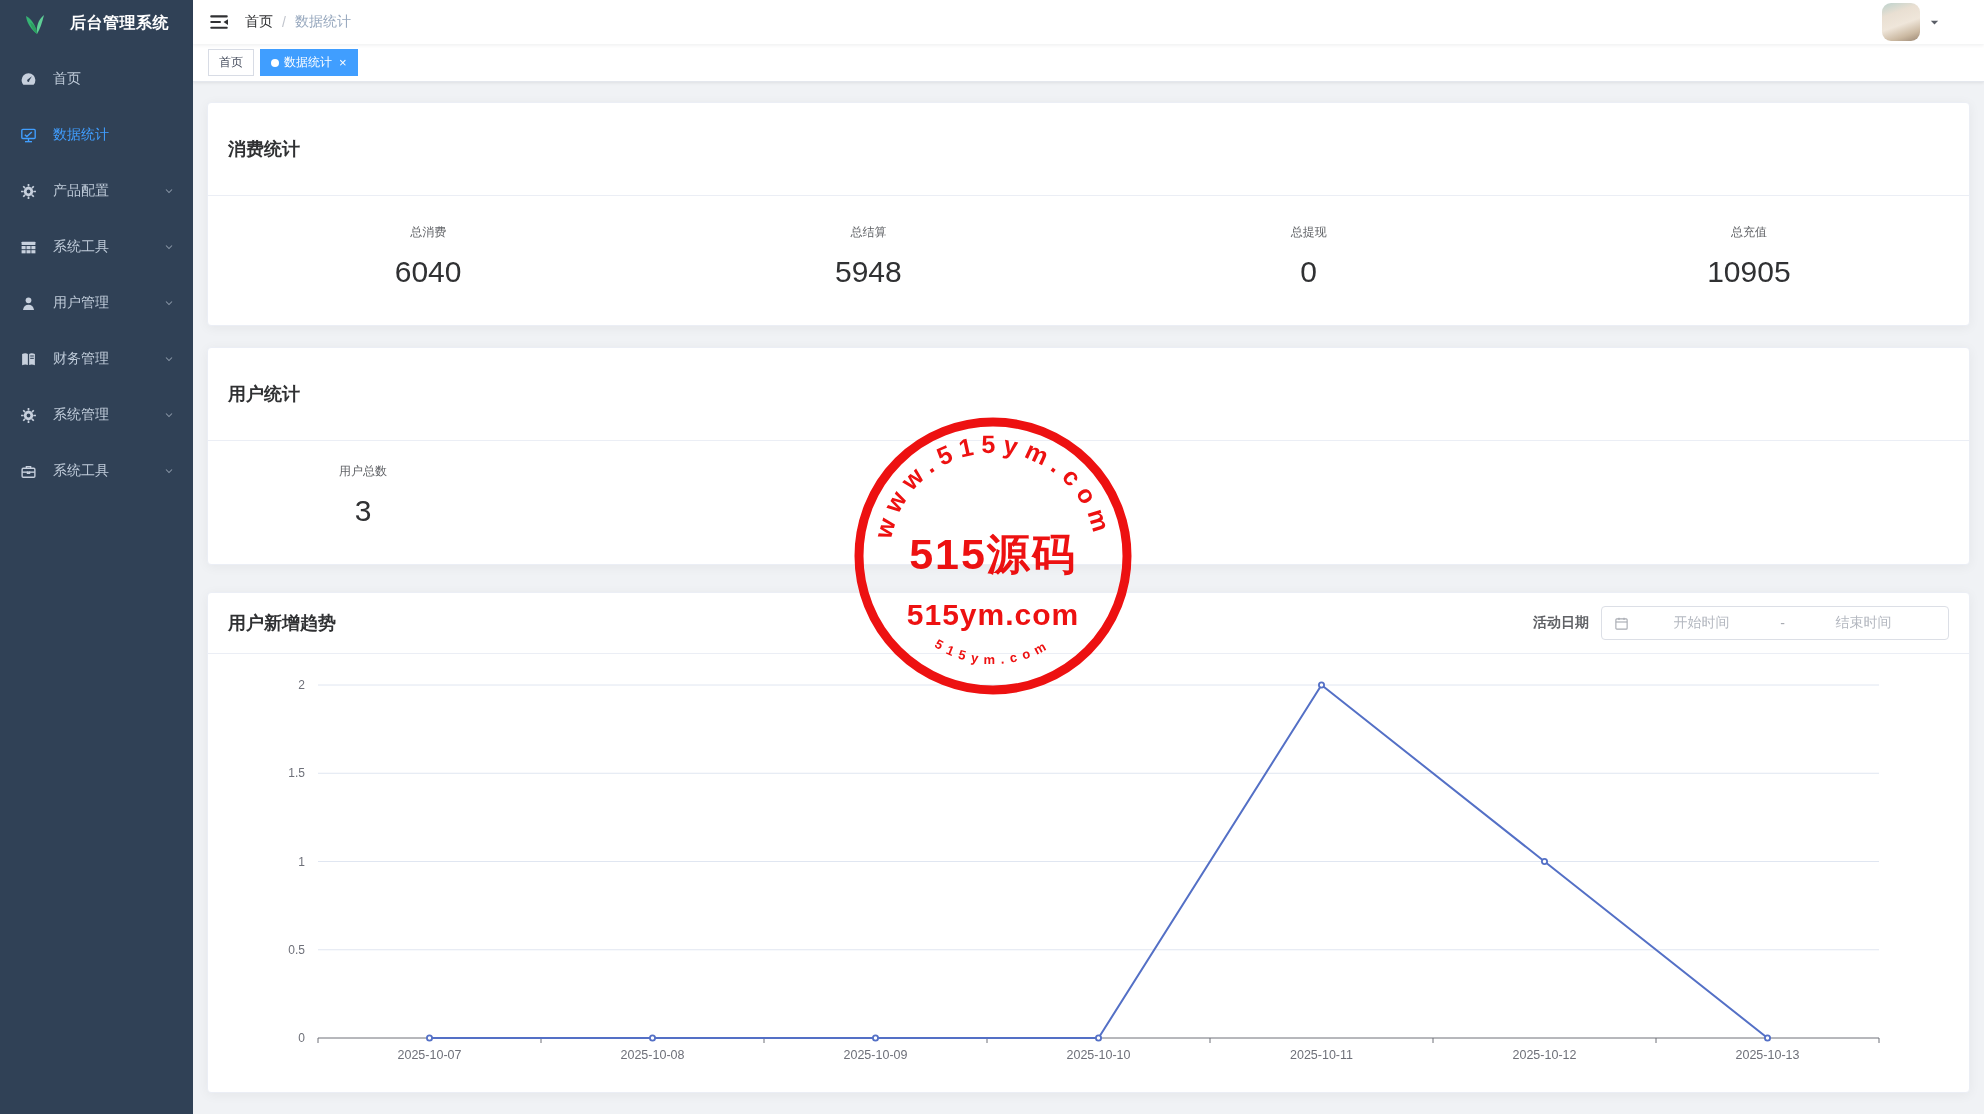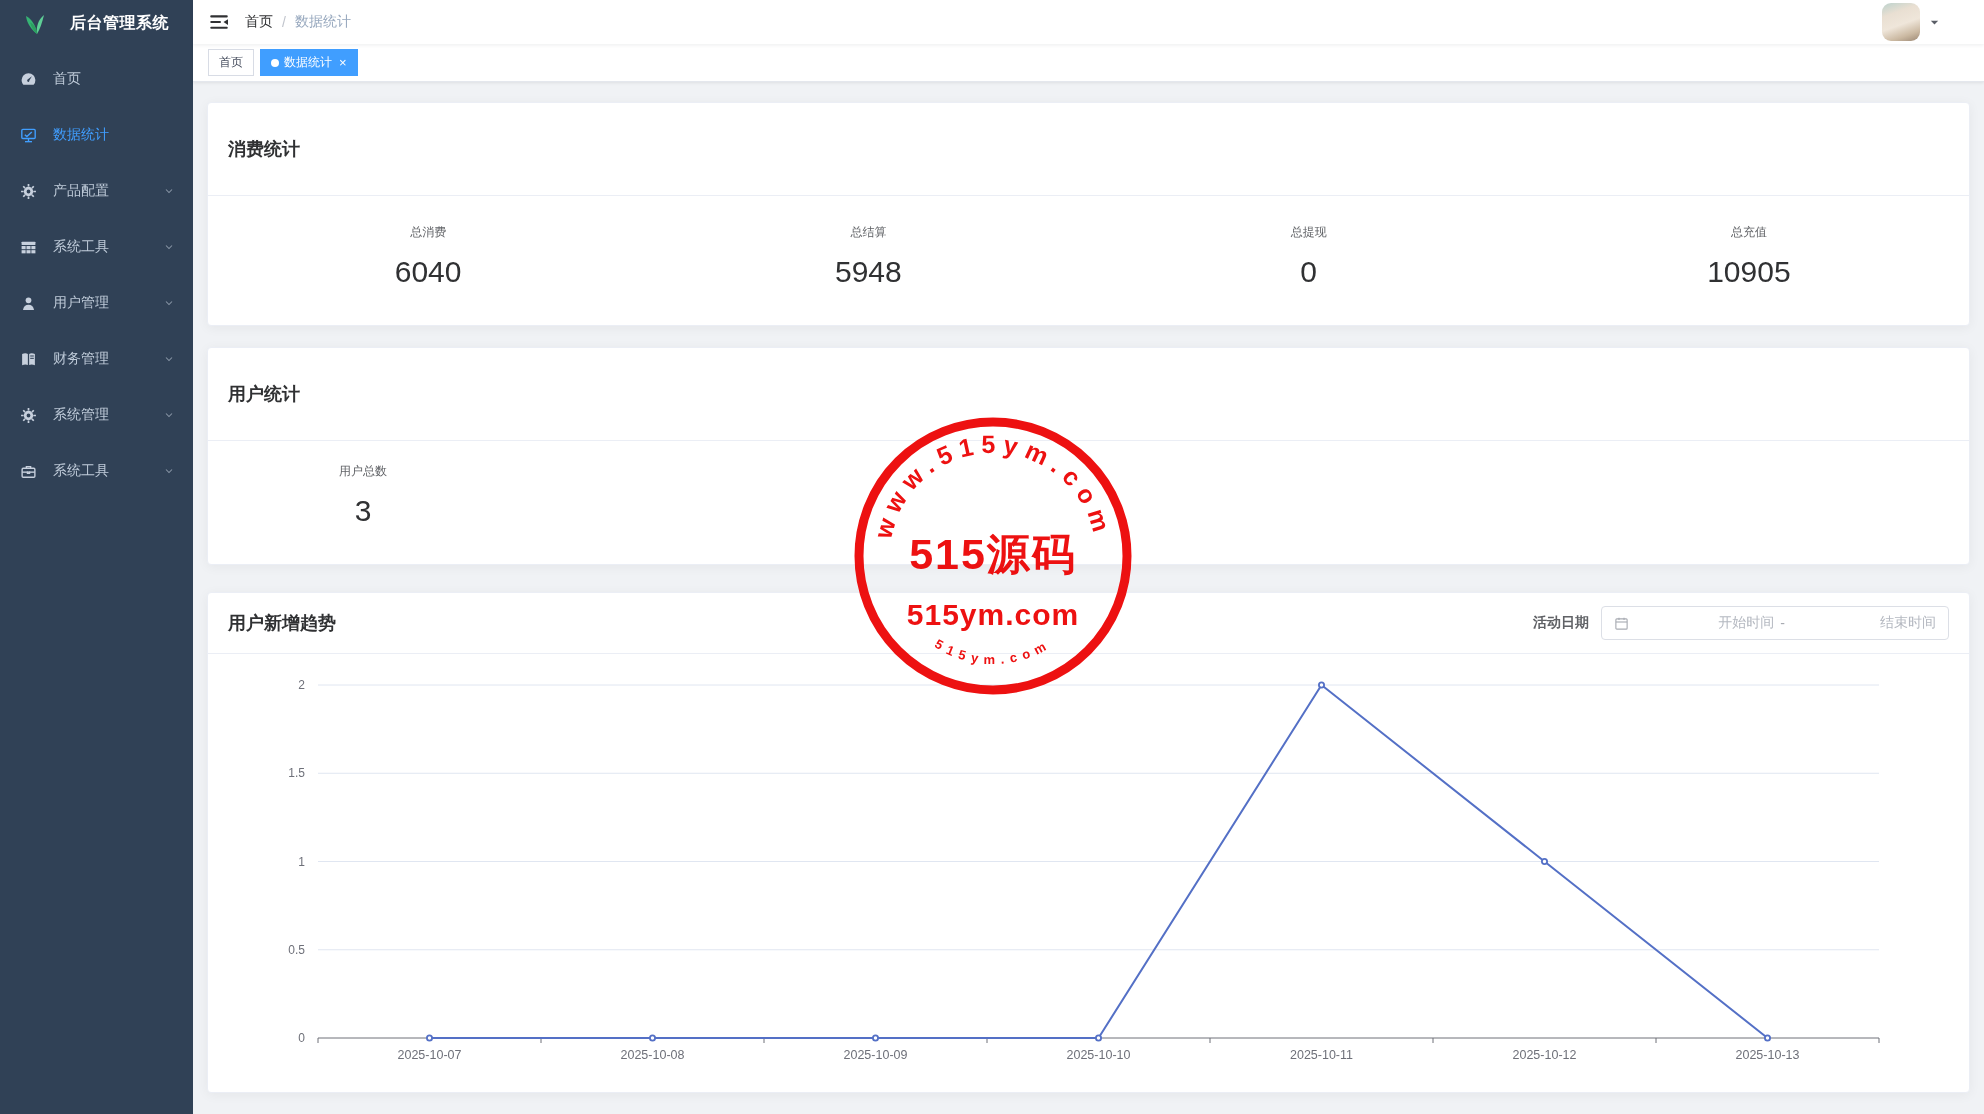--- a/index.html
+++ b/index.html
@@ -54,21 +54,21 @@
   .stat-label { font-size:12px; color:#606266; }
   .stat-value { font-size:30px; font-weight:500; color:#303133; margin-top:14px; }
   .stats-row2 { display:flex; padding:22px 0 36px; }
   
   .card-header.flex { display:flex; align-items:center; justify-content:space-between; padding:13px 20px; }
   .date-filter { display:flex; align-items:center; font-weight:normal; }
   .df-label { font-size:14px; font-weight:bold; color:#606266; margin-right:12px; }
   .df-input { width:348px; height:34px; border:1px solid #dcdfe6; border-radius:4px; background:#fff;
               display:flex; align-items:center; padding:0 12px; cursor:pointer; }
   .df-cal { width:15px; height:15px; color:#a8abb2; display:flex; flex-shrink:0; }
-  .df-ph { flex:1; text-align:right; font-size:14px; color:#b4b8c0; }
+  .df-ph { flex:1; text-align:center; font-size:14px; color:#b4b8c0; }
   .df-sep { padding:0 6px; font-size:14px; color:#a8abb2; }
   .chart-wrap { height:438px; position:relative; }
   .chart-wrap svg { display:block; }
   
   .stamp { position:absolute; left:655px; top:411px; width:290px; height:290px; z-index:10;
            pointer-events:none; opacity:.93; }
   .stamp circle { stroke:#ec0000; fill:none; }
   .stamp text { fill:#ec0000; font-family:"Liberation Sans","DejaVu Sans",sans-serif; }
 </style>
 </head>

